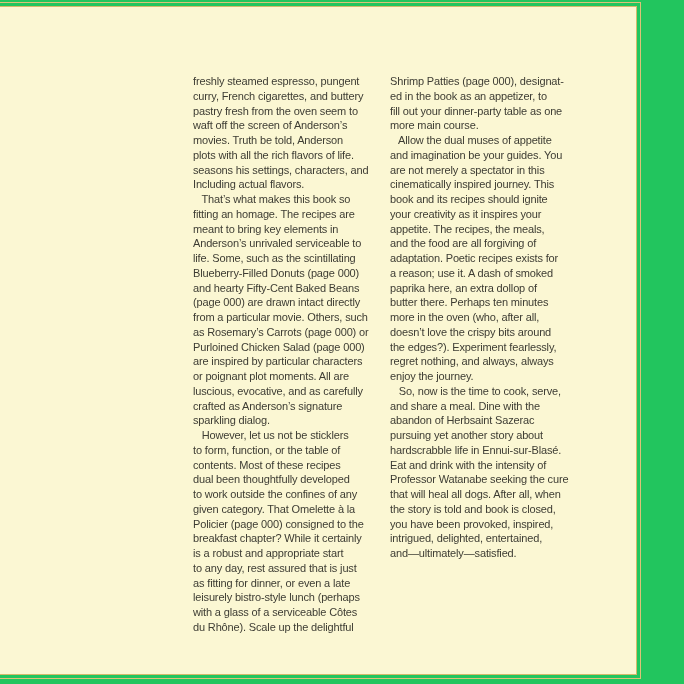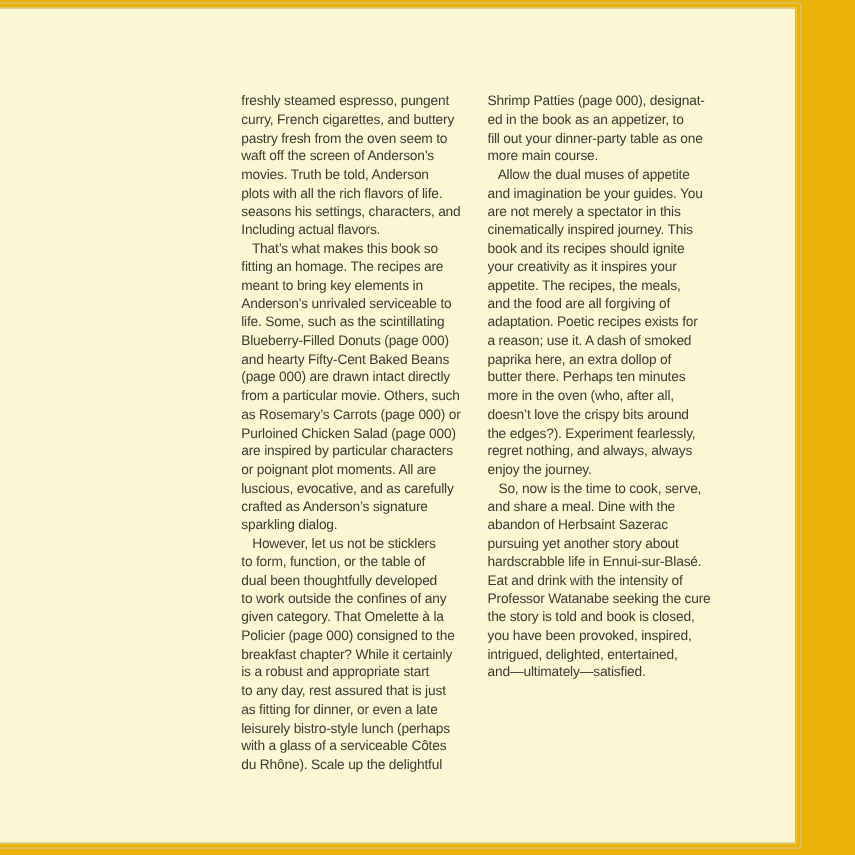--- a/index.html
+++ b/index.html
@@ -13,21 +13,21 @@
     overflow: hidden;
     background: #fcf9dd;
     font-family: "Liberation Sans", sans-serif;
   }
   .page-surface {
     position: absolute;
     left: 0;
     top: 0;
     width: 684px;
     height: 684px;
-    background: #eab308;
+    background: #22c55e;
   }
   
   .frame-outer {
     position: absolute;
     left: -14px;
     top: 2px;
     width: 655px;
     height: 677px;
     border: 1px solid #dcc278;
     background: transparent;
@@ -85,20 +85,21 @@
       <div class="text-line">from a particular movie. Others, such</div>
       <div class="text-line">as Rosemary’s Carrots (page 000) or</div>
       <div class="text-line">Purloined Chicken Salad (page 000)</div>
       <div class="text-line">are inspired by particular characters</div>
       <div class="text-line">or poignant plot moments. All are</div>
       <div class="text-line">luscious, evocative, and as carefully</div>
       <div class="text-line">crafted as Anderson’s signature</div>
       <div class="text-line">sparkling dialog.</div>
       <div class="text-line">   However, let us not be sticklers</div>
       <div class="text-line">to form, function, or the table of</div>
+      <div class="text-line">contents. Most of these recipes</div>
       <div class="text-line">dual been thoughtfully developed</div>
       <div class="text-line">to work outside the confines of any</div>
       <div class="text-line">given category. That Omelette à la</div>
       <div class="text-line">Policier (page 000) consigned to the</div>
       <div class="text-line">breakfast chapter? While it certainly</div>
       <div class="text-line">is a robust and appropriate start</div>
       <div class="text-line">to any day, rest assured that is just</div>
       <div class="text-line">as fitting for dinner, or even a late</div>
       <div class="text-line">leisurely bistro-style lunch (perhaps</div>
       <div class="text-line">with a glass of a serviceable Côtes</div>
@@ -127,18 +128,19 @@
       <div class="text-line">the edges?). Experiment fearlessly,</div>
       <div class="text-line">regret nothing, and always, always</div>
       <div class="text-line">enjoy the journey.</div>
       <div class="text-line">   So, now is the time to cook, serve,</div>
       <div class="text-line">and share a meal. Dine with the</div>
       <div class="text-line">abandon of Herbsaint Sazerac</div>
       <div class="text-line">pursuing yet another story about</div>
       <div class="text-line">hardscrabble life in Ennui-sur-Blasé.</div>
       <div class="text-line">Eat and drink with the intensity of</div>
       <div class="text-line">Professor Watanabe seeking the cure</div>
+      <div class="text-line">that will heal all dogs. After all, when</div>
       <div class="text-line">the story is told and book is closed,</div>
       <div class="text-line">you have been provoked, inspired,</div>
       <div class="text-line">intrigued, delighted, entertained,</div>
       <div class="text-line">and—ultimately—satisfied.</div>
     </div>
 </div>
 
 </body></html>

